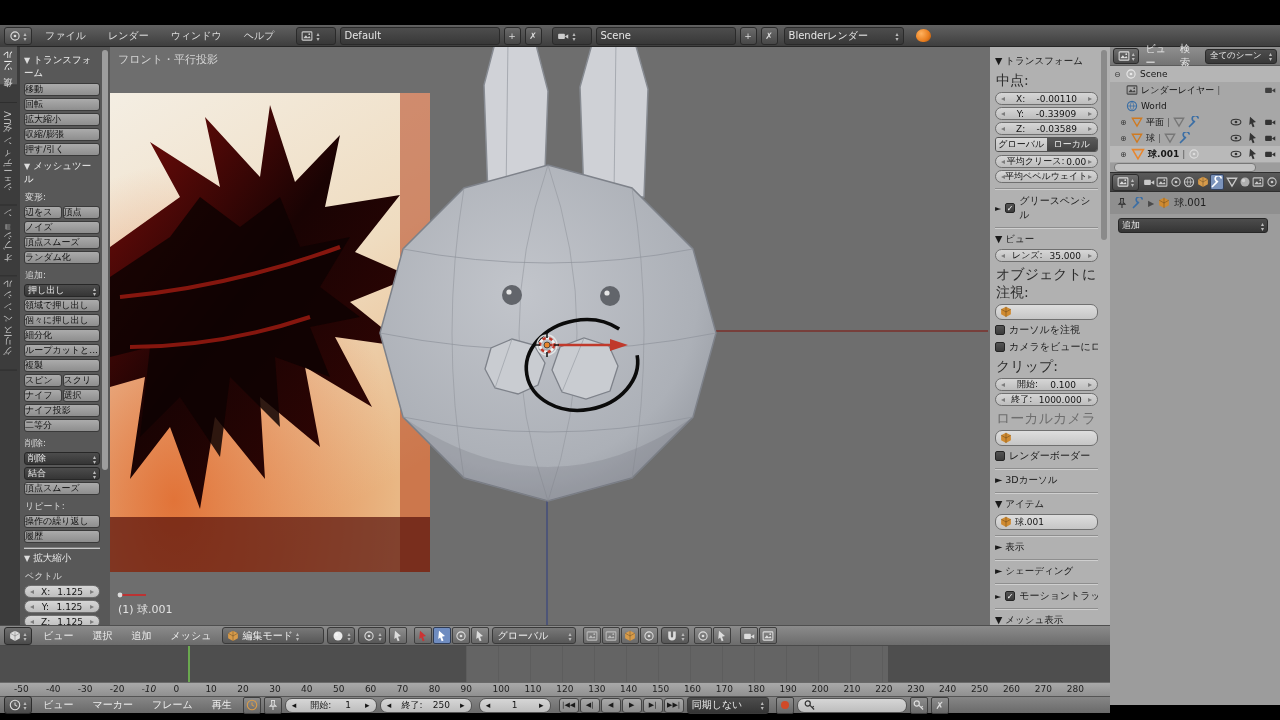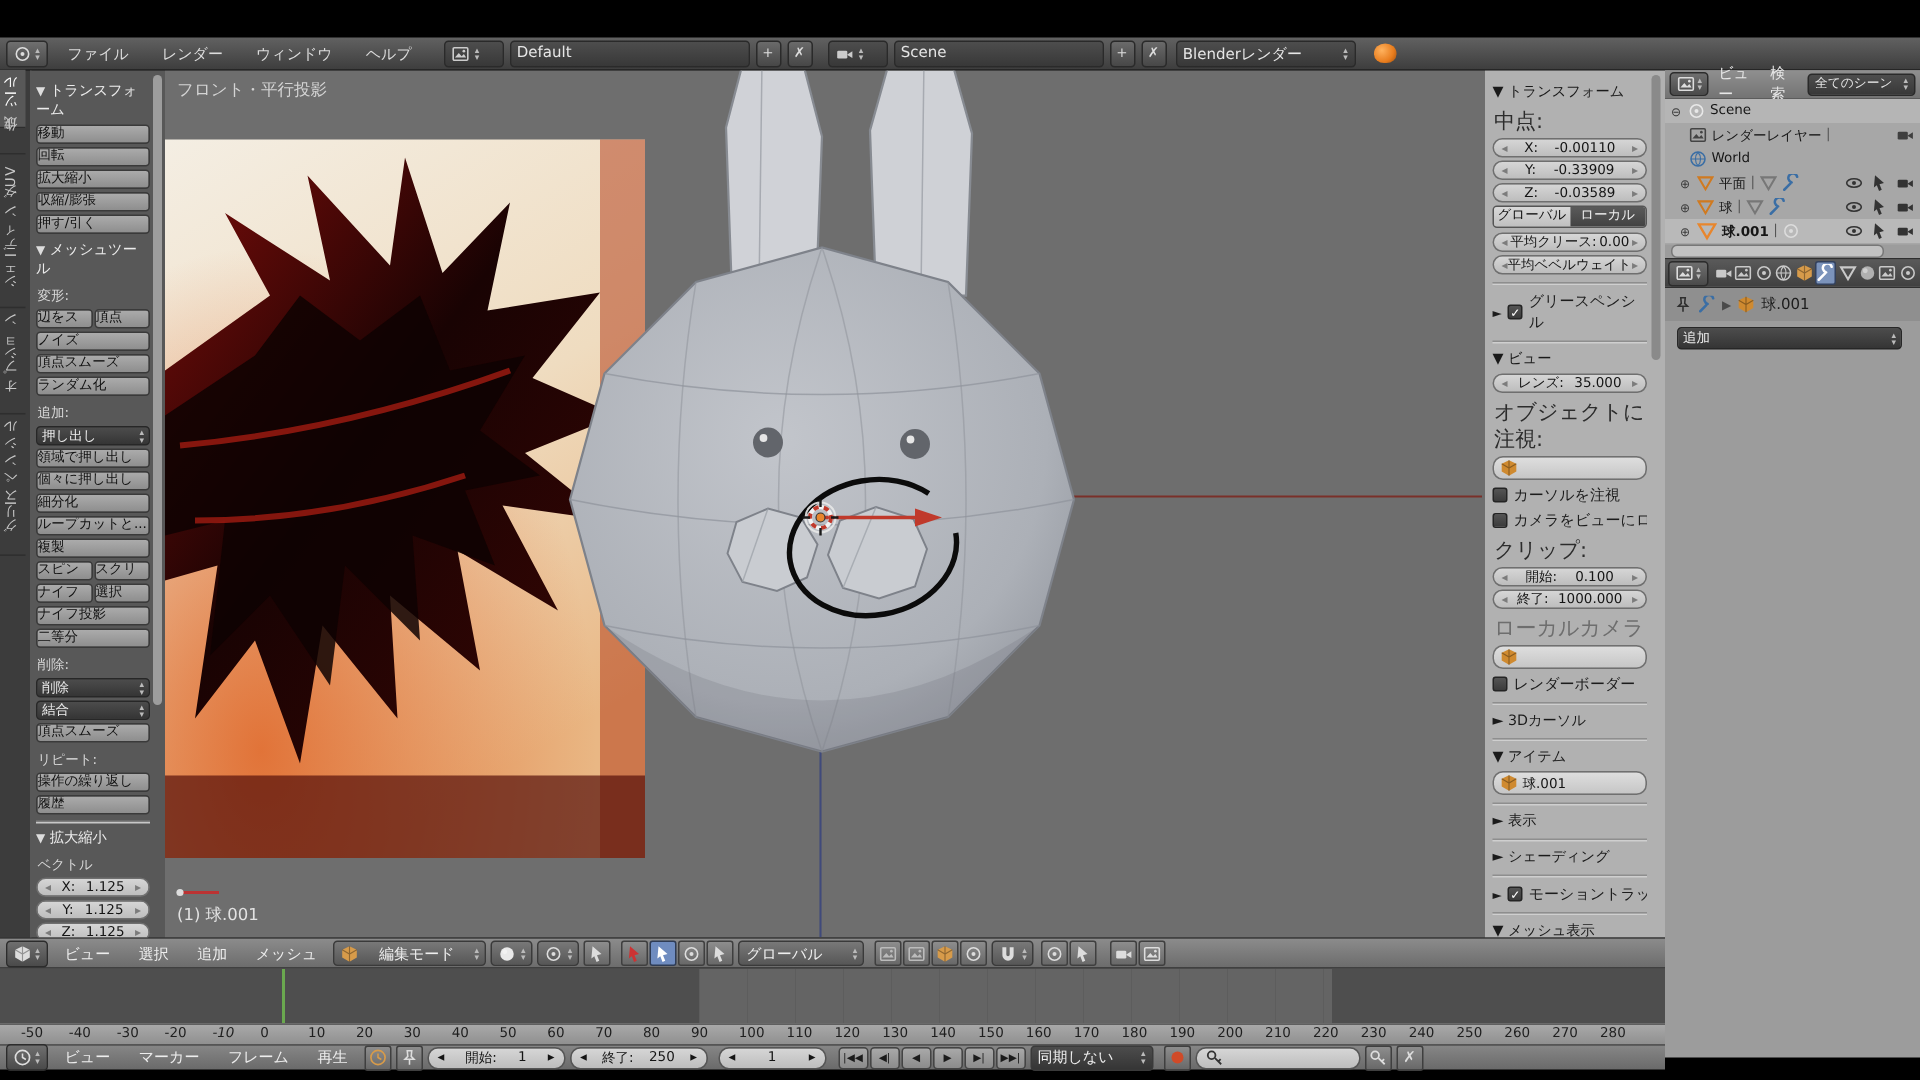--- a/index.html
+++ b/index.html
@@ -674,21 +674,21 @@
     <div class="ed-btn">
         <svg class="ic">
           <use href="#i-cube" style="color:#ddd"></use>
         </svg>
         <span class="updn">▴<br>▾</span>
       </div>
     <span class="hmenu">ビュー</span>
     <span class="hmenu">選択</span>
     <span class="hmenu">追加</span>
     <span class="hmenu">メッシュ</span>
-    <div class="wbox" style="width:92px;justify-content:space-between">
+    <div class="wbox" style="width:92px;">
       <svg class="ic">
           <use href="#i-cube" style="color:#d79b4a"></use>
         </svg>
         <span>編集モード</span>
         <span class="updn">▴<br>▾</span>
     </div>
     <div class="wbox">
         <svg class="ic">
           <use href="#i-sphere" style="color:#e9e9e9"></use>
         </svg>

